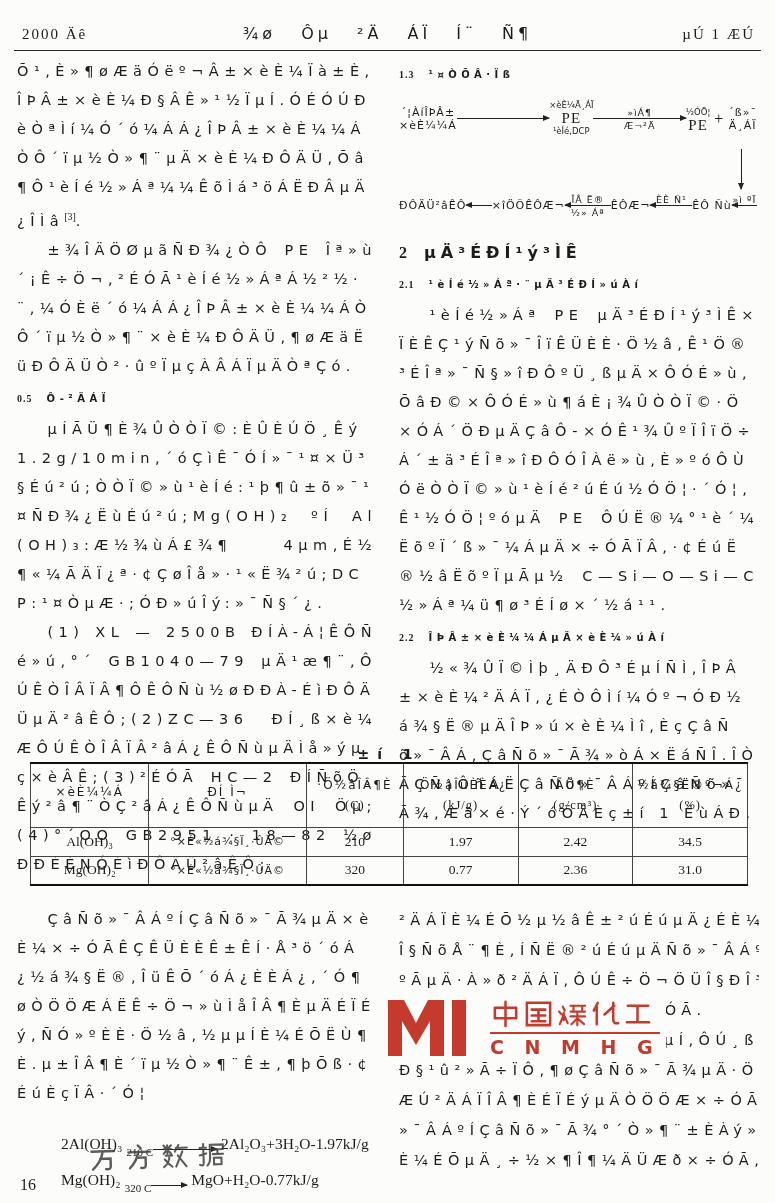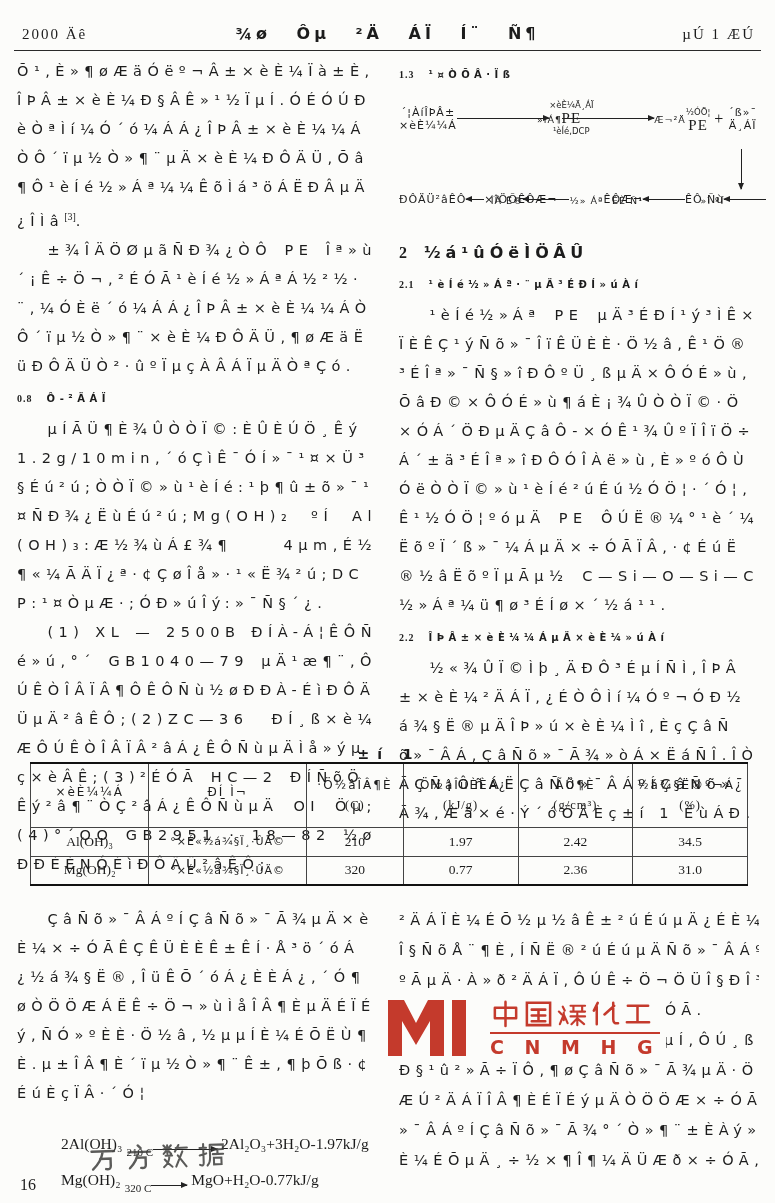--- a/index.html
+++ b/index.html
@@ -1,21 +1,21 @@
 <!DOCTYPE html>
 <html><head>
 <meta charset="utf-8">
 <style>
   * { margin:0; padding:0; box-sizing:border-box; }
   html,body { background:#e9e9e4; }
   .page { position:relative; width:775px; height:1203px; margin:0 auto; background:#fcfcfa;
           font-family:"DejaVu Sans", sans-serif; color:#1c1c1c; overflow:hidden; }
   
   .hdr-year { position:absolute; top:26px; left:22px; font-family:"Liberation Serif", serif; font-size:15px; letter-spacing:2px; }
-  .hdr-title { position:absolute; top:24px; left:0; right:0; text-align:center; font-size:16px; letter-spacing:4px; word-spacing:16px;font-weight:bold; }
+  .hdr-title { position:absolute; top:24px; left:0; right:0; text-align:center; font-size:16px; letter-spacing:4px; word-spacing:16px; }
   .hdr-issue { position:absolute; top:26px; right:20px; font-family:"Liberation Serif", serif; font-size:15px; letter-spacing:2px; }
   .hdr-rule { position:absolute; top:50px; left:14px; right:14px; border-top:1.6px solid #2a2a2a; }
   
   .col { position:absolute; width:360px; font-size:14.5px; line-height:29px; }
   .col-left-top  { left:17px;  top:57px;  height:688px; }
   .col-right-top { left:399px; top:57px;  height:688px; }
   .col-left-bot  { left:17px;  top:905px; height:298px; }
   .col-right-bot { left:399px; top:905px; height:298px; }
   .para { text-align:justify; word-break:break-all; letter-spacing:5.5px; }
   .indent { text-indent:2.1em; }
@@ -27,21 +27,21 @@
   
   .flow { position:relative; width:358px; height:134px; margin:8px 0 2px 0; font-size:11px; line-height:13px; letter-spacing:1px; }
   .frow-top { position:absolute; top:2px; left:0; right:0; display:flex; align-items:center; }
   .frow-bot { position:absolute; top:96px; left:0; right:0; display:flex; align-items:center; }
   .fnode { text-align:center; white-space:nowrap; }
   .fnode .tiny { font-size:8.5px; letter-spacing:0; display:block; }
   .fnode .main { font-family:"Liberation Serif", serif; font-size:15px; display:block; }
   .shaft { position:relative; height:0; border-top:1.2px solid #222; flex:1; min-width:18px; }
   .shaft.r::after { content:""; position:absolute; right:-1px; top:-4px; border-left:7px solid #222; border-top:3.5px solid transparent; border-bottom:3.5px solid transparent; }
   .shaft.l::before { content:""; position:absolute; left:-1px; top:-4px; border-right:7px solid #222; border-top:3.5px solid transparent; border-bottom:3.5px solid transparent; }
-  .larrow { display:flex; align-items:center; justify-content:flex-end; }
+  .larrow { display:flex; flex-direction:column; align-items:center; justify-content:flex-start; }
   .larrow .lab { font-size:9.5px; letter-spacing:1px; white-space:nowrap; height:12px; }
   .larrow .shaft { width:100%; flex:none; }
   .varrow { position:absolute; left:342px; top:52px; height:40px; border-left:1.2px solid #222; }
   .varrow::after { content:""; position:absolute; left:-4px; bottom:-1px; border-top:7px solid #222; border-left:3.5px solid transparent; border-right:3.5px solid transparent; }
   .fplus { font-family:"Liberation Serif", serif; font-size:16px; padding:0 4px; }
   
   .tbl-wrap { position:absolute; left:30px; top:746px; width:718px; }
   .tbl-title { text-align:center; font-size:14px; font-weight:bold; letter-spacing:8px; }
   table { width:100%; border-collapse:collapse; border-top:2.5px solid #111; border-bottom:2.5px solid #111; }
   th, td { border:1px solid #444; text-align:center; vertical-align:middle; }
@@ -78,21 +78,21 @@
 <div class="page">
 
   <div class="hdr-year">2000 Äê</div>
   <div class="hdr-title">¾ø Ôµ ²Ä ÁÏ Í¨ Ñ¶</div>
   <div class="hdr-issue">µÚ 1 ÆÚ</div>
   <div class="hdr-rule"></div>
 
   <div class="col col-left-top">
     <div class="para"><span>Õ¹,È»¶øÆäÓëº¬Â±×èÈ¼Ïà±È,ÎÞÂ±×èÈ¼Ð§ÂÊ»¹½ÏµÍ.ÓÉÓÚÐèÒªÌí¼Ó´ó¼ÁÁ¿ÎÞÂ±×èÈ¼¼ÁÒÔ´ïµ½Ò»¶¨µÄ×èÈ¼ÐÔÄÜ,Õâ¶Ô¹èÍé½»Áª¼¼ÊõÌá³öÁËÐÂµÄ¿ÎÌâ</span><span class="supref">[3]</span><span>.</span></div>
     <div class="para indent">±¾ÎÄÖØµãÑÐ¾¿ÒÔ PE Îª»ù´¡Ê÷Ö¬,²ÉÓÃ¹èÍé½»ÁªÁ½²½·¨,¼ÓÈë´ó¼ÁÁ¿ÎÞÂ±×èÈ¼¼ÁÒÔ´ïµ½Ò»¶¨×èÈ¼ÐÔÄÜ,¶øÆäËüÐÔÄÜÒ²·ûºÏµçÀÂÁÏµÄÒªÇó.</div>
-    <div class="sub-h"><span class="n">0.8</span><span>Ô-²ÄÁÏ</span></div>
+    <div class="sub-h"><span class="n">0.5</span><span>Ô-²ÄÁÏ</span></div>
     <div class="para indent">µÍÃÜ¶È¾ÛÒÒÏ©:ÈÛÈÚÖ¸Êý 1.2g/10min,´óÇìÊ¯ÓÍ»¯¹¤×Ü³§Éú²ú;ÒÒÏ©»ù¹èÍé:¹þ¶û±õ»¯¹¤ÑÐ¾¿ËùÉú²ú;Mg(OH)₂ ºÍ Al(OH)₃:Æ½¾ùÁ£¾¶ 4μm,É½¶«¼ÃÄÏ¿ª·¢ÇøÎå»·¹«Ë¾²ú;DCP:¹¤ÒµÆ·;ÓÐ»úÎý:»¯Ñ§´¿.</div>
     <div class="para indent">(1) XL — 2500B ÐÍÀ-Á¦ÊÔÑé»ú,°´ GB1040—79 µÄ¹æ¶¨,ÔÚÊÒÎÂÏÂ¶ÔÊÔÑù½øÐÐÀ-ÉìÐÔÄÜµÄ²âÊÔ;(2)ZC—36 ÐÍ¸ß×è¼ÆÔÚÊÒÎÂÏÂ²âÁ¿ÊÔÑùµÄÌå»ýµç×èÂÊ;(3)²ÉÓÃ HC—2 ÐÍÑõÖ¸Êý²â¶¨ÒÇ²âÁ¿ÊÔÑùµÄ OI Öµ;(4)°´ÕÕ GB2951 · 18—82 ½øÐÐÈÈÑÓÉìÐÔÄÜ²âÊÔ;</div>
   </div>
 
   <div class="col col-right-top">
     <div class="sub-h"><span class="n">1.3</span><span>¹¤ÒÕÂ·Ïß</span></div>
 
     <div class="flow">
       <div class="frow-top">
         <div class="fnode">
@@ -138,21 +138,21 @@
         </div>
         <div class="fnode">ÊÔ Ñù</div>
         <div class="larrow" style="flex:1">
           <span class="lab">»ì ºÏ</span>
           <span class="shaft l"></span>
           <span class="lab"></span>
         </div>
       </div>
     </div>
 
-    <div class="sec-h"><span class="n">2</span><span>½á¹ûÓëÌÖÂÛ</span></div>
+    <div class="sec-h"><span class="n">2</span><span>µÄ³ÉÐÍ¹ý³ÌÊ</span></div>
     <div class="sub-h"><span class="n">2.1</span><span>¹èÍé½»Áª·¨µÄ³ÉÐÍ»úÀí</span></div>
     <div class="para indent">¹èÍé½»Áª PE µÄ³ÉÐÍ¹ý³ÌÊ×ÏÈÊÇ¹ýÑõ»¯ÎïÊÜÈÈ·Ö½â,Ê¹Ö®³ÉÎª»¯Ñ§»îÐÔºÜ¸ßµÄ×ÔÓÉ»ù,ÕâÐ©×ÔÓÉ»ù¶áÈ¡¾ÛÒÒÏ©·Ö×ÓÁ´ÖÐµÄÇâÔ-×ÓÊ¹¾ÛºÏÎïÖ÷Á´±ä³ÉÎª»îÐÔÓÎÀë»ù,È»ºóÔÙÓëÒÒÏ©»ù¹èÍé²úÉú½ÓÖ¦·´Ó¦,Ê¹½ÓÖ¦ºóµÄ PE ÔÚË®¼°¹è´¼ËõºÏ´ß»¯¼ÁµÄ×÷ÓÃÏÂ,·¢ÉúË®½âËõºÏµÃµ½ C—Si—O—Si—C ½»Áª¼ü¶ø³ÉÍø×´½á¹¹.</div>
     <div class="sub-h"><span class="n">2.2</span><span>ÎÞÂ±×èÈ¼¼ÁµÄ×èÈ¼»úÀí</span></div>
     <div class="para indent">½«¾ÛÏ©Ìþ¸ÄÐÔ³ÉµÍÑÌ,ÎÞÂ±×èÈ¼²ÄÁÏ,¿ÉÒÔÌí¼Óº¬ÓÐ½á¾§Ë®µÄÎÞ»ú×èÈ¼Ìî,ÈçÇâÑõ»¯ÂÁ,ÇâÑõ»¯Ã¾»òÁ×ËáÑÎ.ÎÒÃÇÑ¡ÔñÁËÇâÑõ»¯ÂÁºÍÇâÑõ»¯Ã¾,Æä×é·Ý´óÖÂÈç±í 1 ËùÁÐ.</div>
   </div>
 
   <div class="tbl-wrap">
     <div class="tbl-title">±í  1</div>
     <table>
       <thead>

